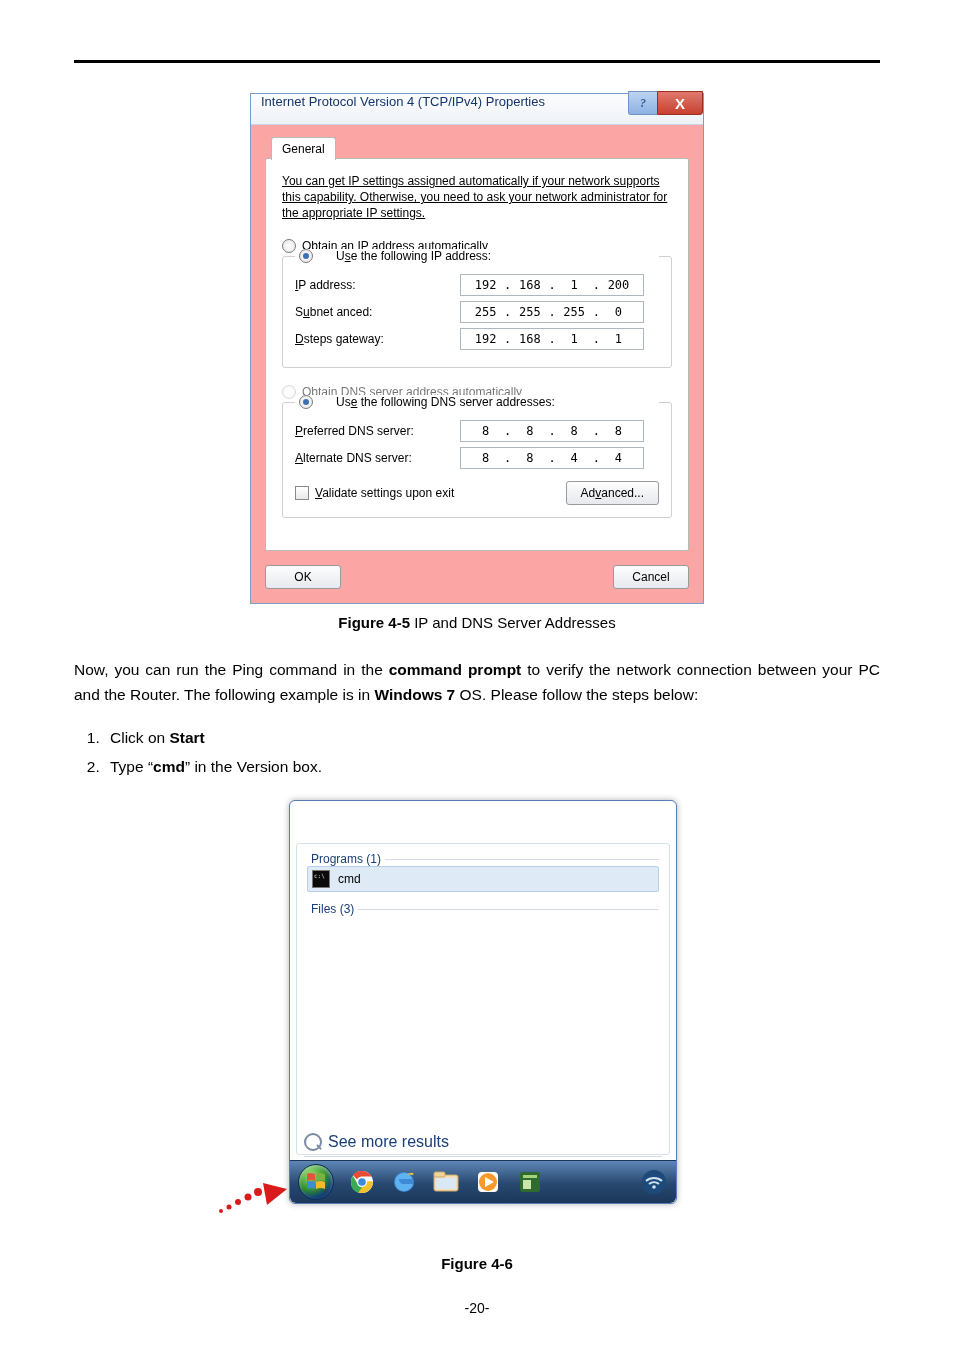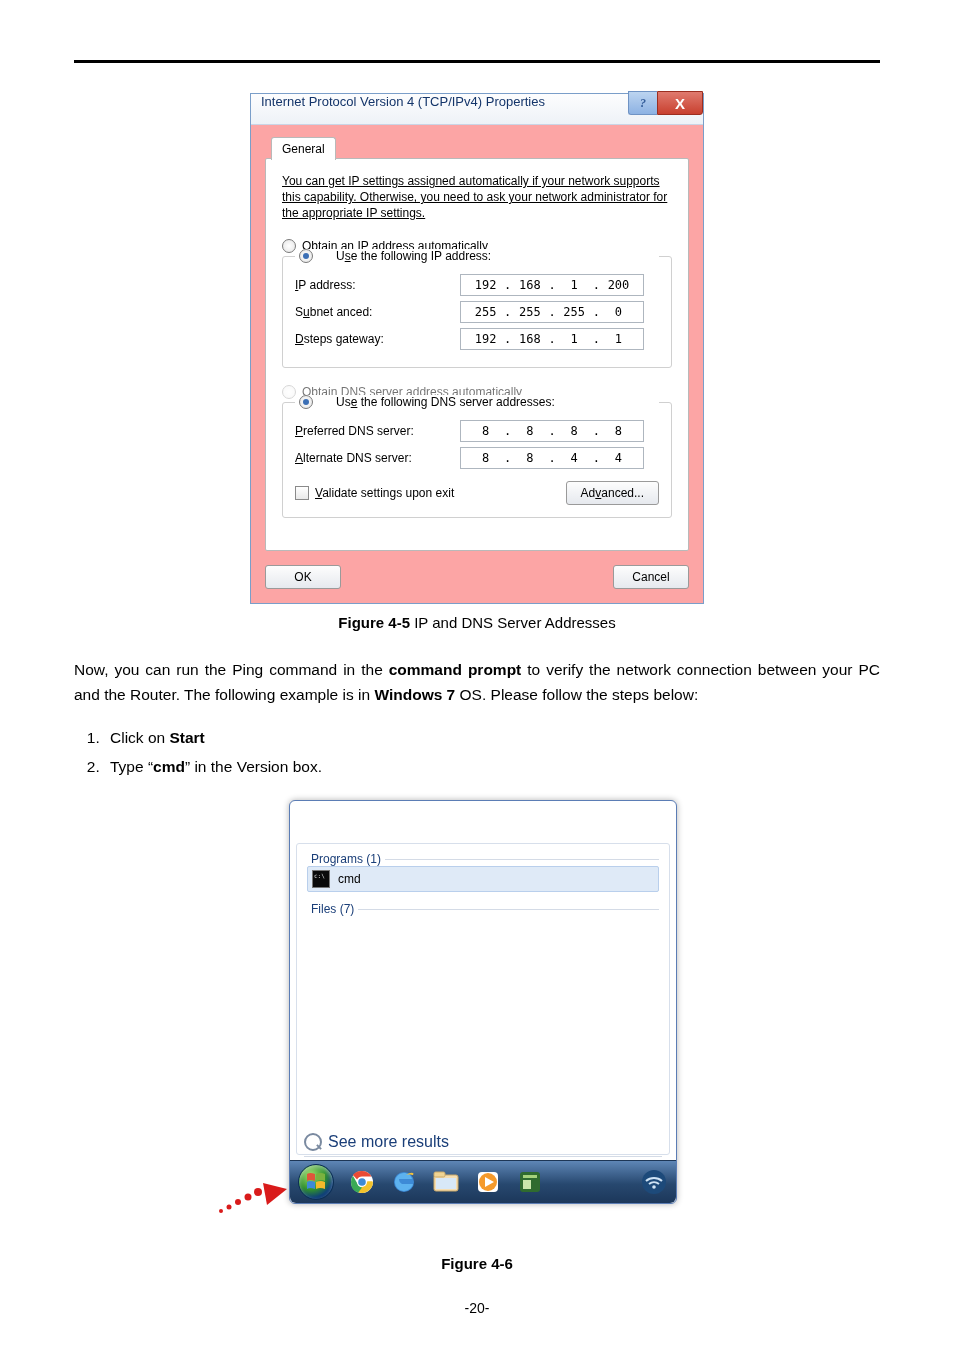--- a/index.html
+++ b/index.html
@@ -187,21 +187,21 @@
       <div class="sm-inner">
         <div class="sm-sec">
           <span class="hdr">Programs (1)</span>
           <div class="sm-divline"></div>
           <div class="sm-item hl">
             <span class="ico ico-cmd"></span>
             <span>cmd</span>
           </div>
         </div>
         <div class="sm-sec" style="margin-top:10px;">
-          <span class="hdr">Files (7)</span>
+          <span class="hdr">Files (3)</span>
           <div class="sm-divline"></div>
         </div>
       </div>
       <div class="sm-more">
         <span class="mag"></span>
         <span>See more results</span>
       </div>
       <div class="sm-hr"></div>
       <div class="sm-search">
         <span>cmd</span>

